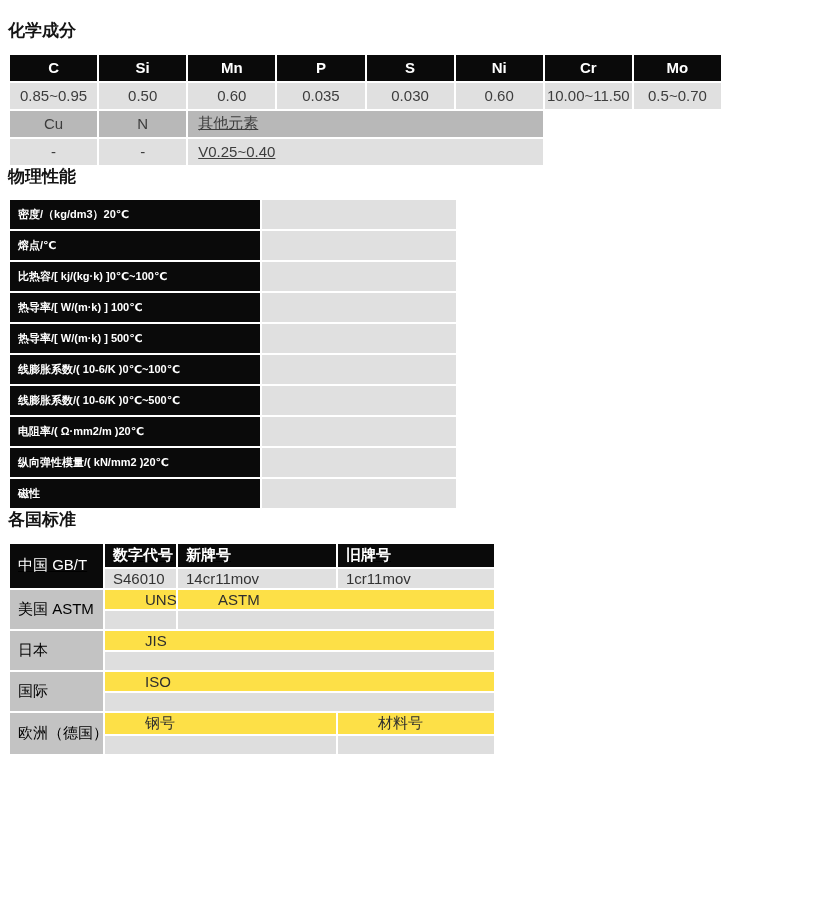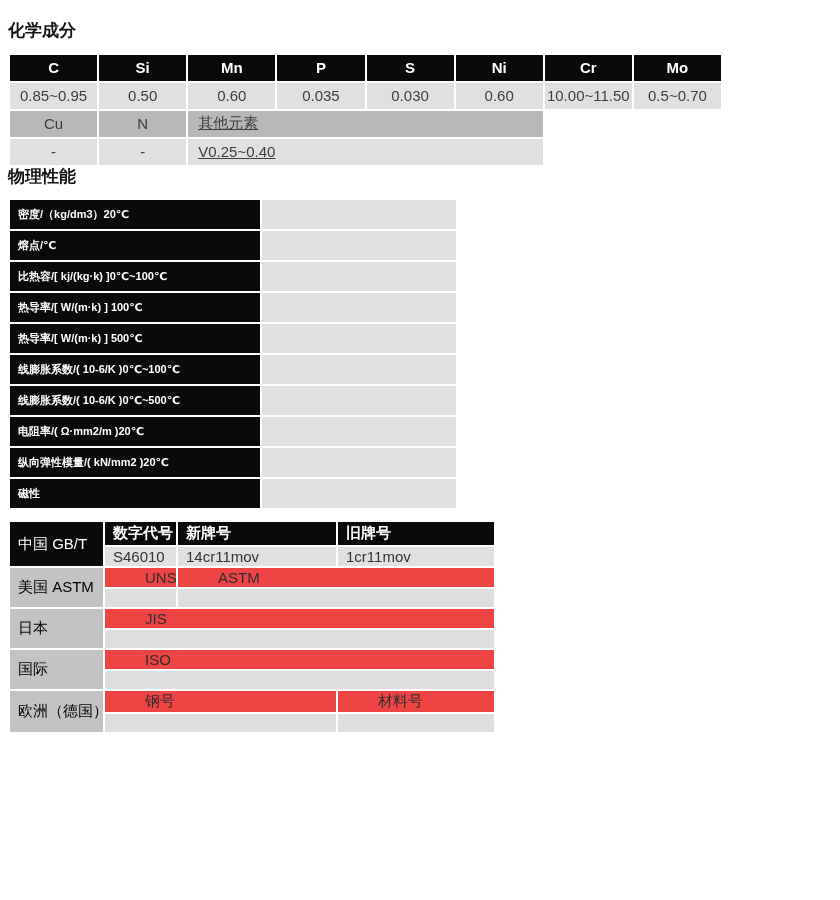--- a/index.html
+++ b/index.html
@@ -48,21 +48,21 @@
 
   
   table.std { width: 486px; table-layout: fixed; margin-top: 10px; }
   .std tr { height: 20px; }
   .std tr.hdr-row { height: 25px; text-decoration: underline; }
   .std td, .std th { font-size: 15px; text-align: left; padding-left: 8px; }
   .std td.country { background: #c3c3c3; color: #000000; vertical-align: middle; }
   .std td.country-black { background: #0a0a0a; color: #ffffff; vertical-align: middle; }
   .std th.hdr { background: #0a0a0a; color: #ffffff; font-weight: bold; }
   .std td.val { background: #e0e0e0; color: #333333; }
-  .std td.lbl { background: #ef4444; color: #2e2e2e; padding-left: 40px; }
+  .std td.lbl { background: #fde047; color: #2e2e2e; padding-left: 40px; }
   .std td.empty { background: #dedede; }
 </style>
 </head>
 <body>
 
 <div class="page">
 
   <h2 class="sec-title">化学成分</h2>
 
   <table class="chem">
@@ -142,20 +142,21 @@
       <th>纵向弹性模量/( kN/mm2 )20℃</th>
       <td class="val"></td>
     </tr>
     <tr>
       <th>磁性</th>
       <td class="val"></td>
     </tr>
   </tbody>
     </table>
 
+  <h2 class="sec-title gap-before">各国标准</h2>
 
   <table class="std">
     <colgroup>
       <col style="width:95px">
       <col style="width:73px">
       <col style="width:160px">
       <col style="width:158px">
     </colgroup>
     <tbody>
         <tr class="hdr-row">

